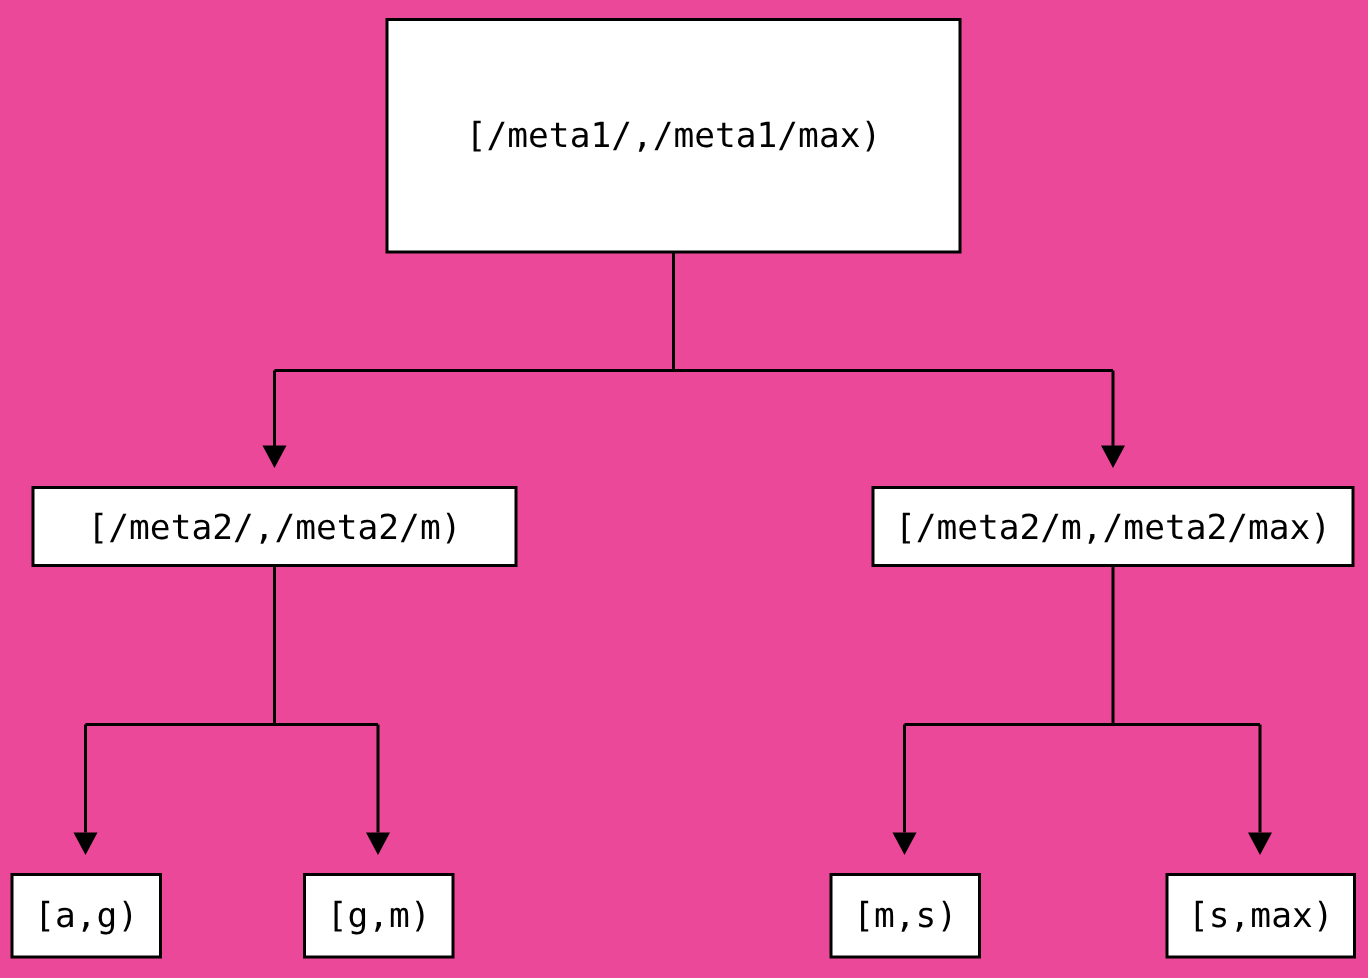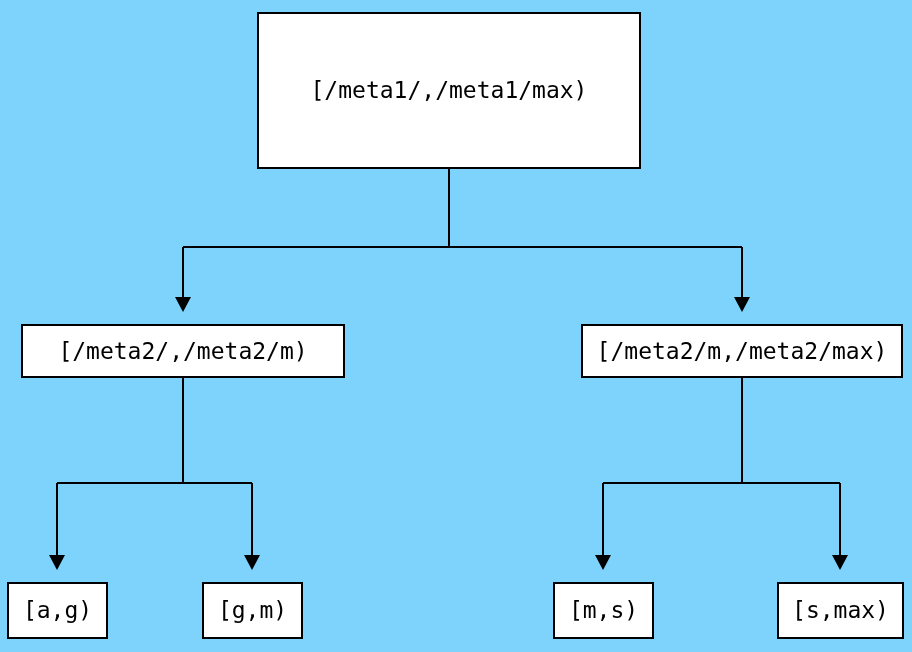--- a/index.html
+++ b/index.html
@@ -4,21 +4,21 @@
 <style>
   html, body {
     margin: 0;
     padding: 0;
     background: #ffffff;
   }
   .canvas {
     position: relative;
     width: 912px;
     height: 652px;
-    background: #7dd3fc;
+    background: #ec4899;
     overflow: hidden;
   }
   svg {
     display: block;
   }
   .node-box {
     fill: #ffffff;
     stroke: #000000;
     stroke-width: 2;
   }

